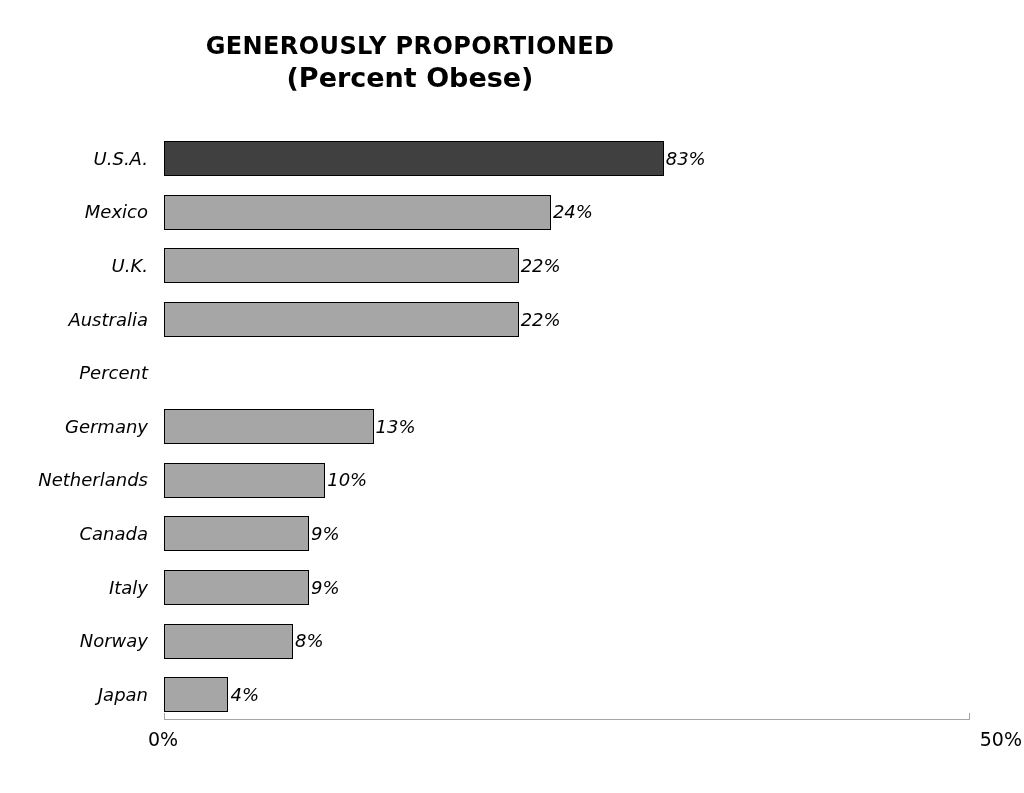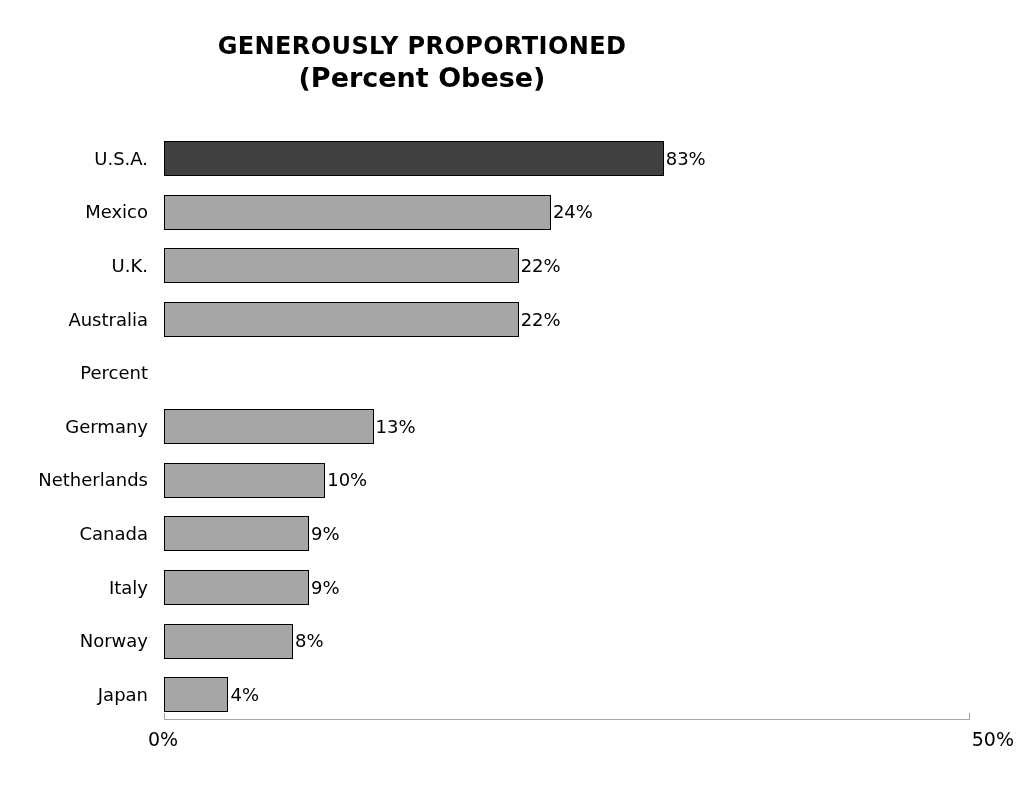--- a/index.html
+++ b/index.html
@@ -17,21 +17,21 @@
   }
   .chart-wrap {
     position: absolute;
     left: 0;
     top: 0;
     width: 1024px;
     height: 793px;
   }
   .title-block {
     position: absolute;
-    left: 12px;
+    left: 0;
     top: 30px;
     width: 820px;
     text-align: center;
   }
   .title-line1 {
     font-size: 24px;
     font-weight: bold;
     letter-spacing: 0.4px;
     line-height: 32px;
   }
@@ -45,20 +45,21 @@
     left: 0;
     top: 132px;
     width: 1024px;
     height: 590px;
   }
   .row {
     position: relative;
     height: 53.6px;
     display: flex;
     align-items: center;
+    font-style: italic;
   }
   .cat-label {
     position: absolute;
     left: 0;
     width: 148px;
     text-align: right;
     font-size: 18px;
     line-height: 20px;
     color: #000;
   }
@@ -107,21 +108,21 @@
     top: 727px;
     width: 1024px;
     height: 30px;
   }
   .axis-label {
     position: absolute;
     font-size: 19px;
     line-height: 24px;
   }
   .axis-label.left { left: 148px; }
-  .axis-label.right { right: 10px; }
+  .axis-label.right { right: 2px; }
 </style>
 </head>
 <body>
 
 <div class="chart-wrap">
 
   <div class="title-block">
     <div class="title-line1">GENEROUSLY PROPORTIONED</div>
     <div class="title-line2">(Percent Obese)</div>
   </div>

